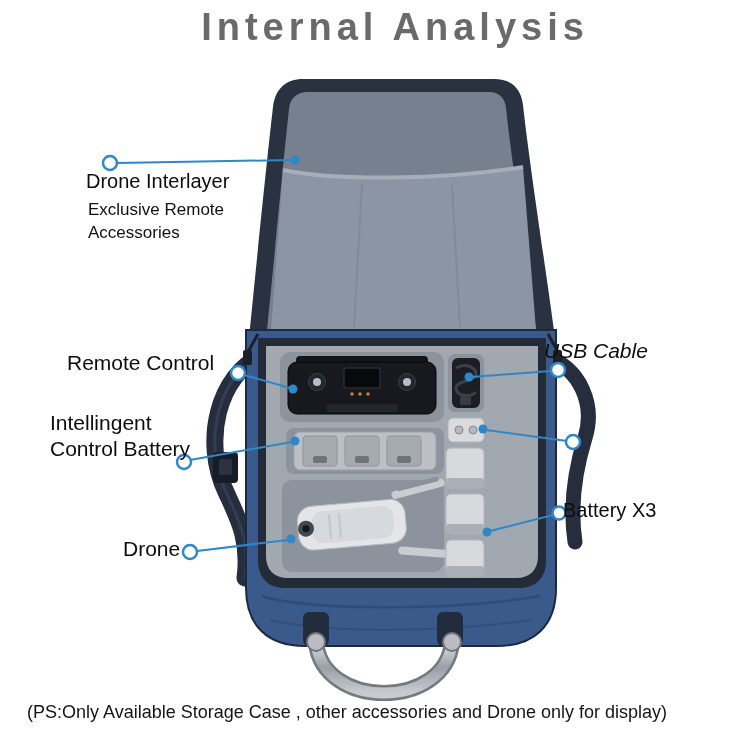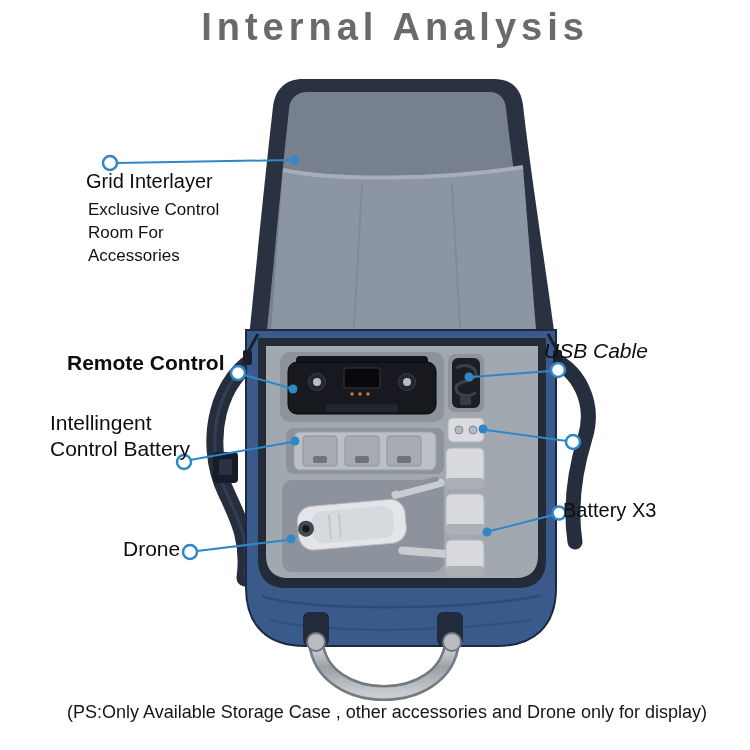--- a/index.html
+++ b/index.html
@@ -21,30 +21,30 @@
     padding-left: 20px;
   }
   .lbl {
     position: absolute;
     color: #0d0d0d;
     font-size: 21px;
     white-space: nowrap;
   }
   .lbl-grid   { left: 86px;  top: 170px; font-size: 20px; }
   .lbl-desc   { position: absolute; left: 88px; top: 198px; font-size: 17px; line-height: 23px; color: #111111; }
-  .lbl-remote { left: 67px;  top: 351px; font-weight: bold; }
+  .lbl-remote { left: 67px;  top: 351px; }
   .lbl-usb    { left: 544px; top: 339px; font-style: italic; }
   .lbl-flight { left: 50px;  top: 410px; line-height: 26px; }
   .lbl-sticks { left: 581px; top: 425px; }
   .lbl-bx3    { left: 563px; top: 499px; font-size: 20px; }
   .lbl-drone  { left: 123px; top: 537px; }
   .footer {
     position: absolute; top: 702px; left: 0; width: 694px;
     text-align: center;
-    font-size: 18px; color: #151515; margin-left: 40px;
+    font-size: 18px; color: #151515;
   }
 </style>
 </head>
 <body>
 
 <div class="stage">
 
   <svg class="illustration" width="750" height="750" viewBox="0 0 750 750">
     <defs>
       <linearGradient id="metalGrad" x1="0" y1="0" x2="0" y2="1">
@@ -191,24 +191,23 @@
       <g>
         <line x1="197" y1="551" x2="288" y2="540" stroke-width="2"></line>
         <circle cx="190" cy="552" r="7" fill="#ffffff" stroke-width="2.5"></circle>
         <circle cx="291" cy="539" r="4.5" fill="#2f87c8" stroke="none"></circle>
       </g>
     </g>
   </svg>
 
   <div class="title">Internal Analysis</div>
 
-  <div class="lbl lbl-grid">Grid Interlayer</div>
+  <div class="lbl lbl-grid">Drone Interlayer</div>
   <div class="lbl-desc">
-    <div>Exclusive Control</div>
-    <div>Room For</div>
+    <div>Exclusive Remote</div>
     <div>Accessories</div>
   </div>
 
   <div class="lbl lbl-remote">Remote Control</div>
 
   <div class="lbl lbl-usb">USB Cable</div>
 
   <div class="lbl lbl-flight">
     <div>Intellingent</div>
     <div>Control Battery</div>

